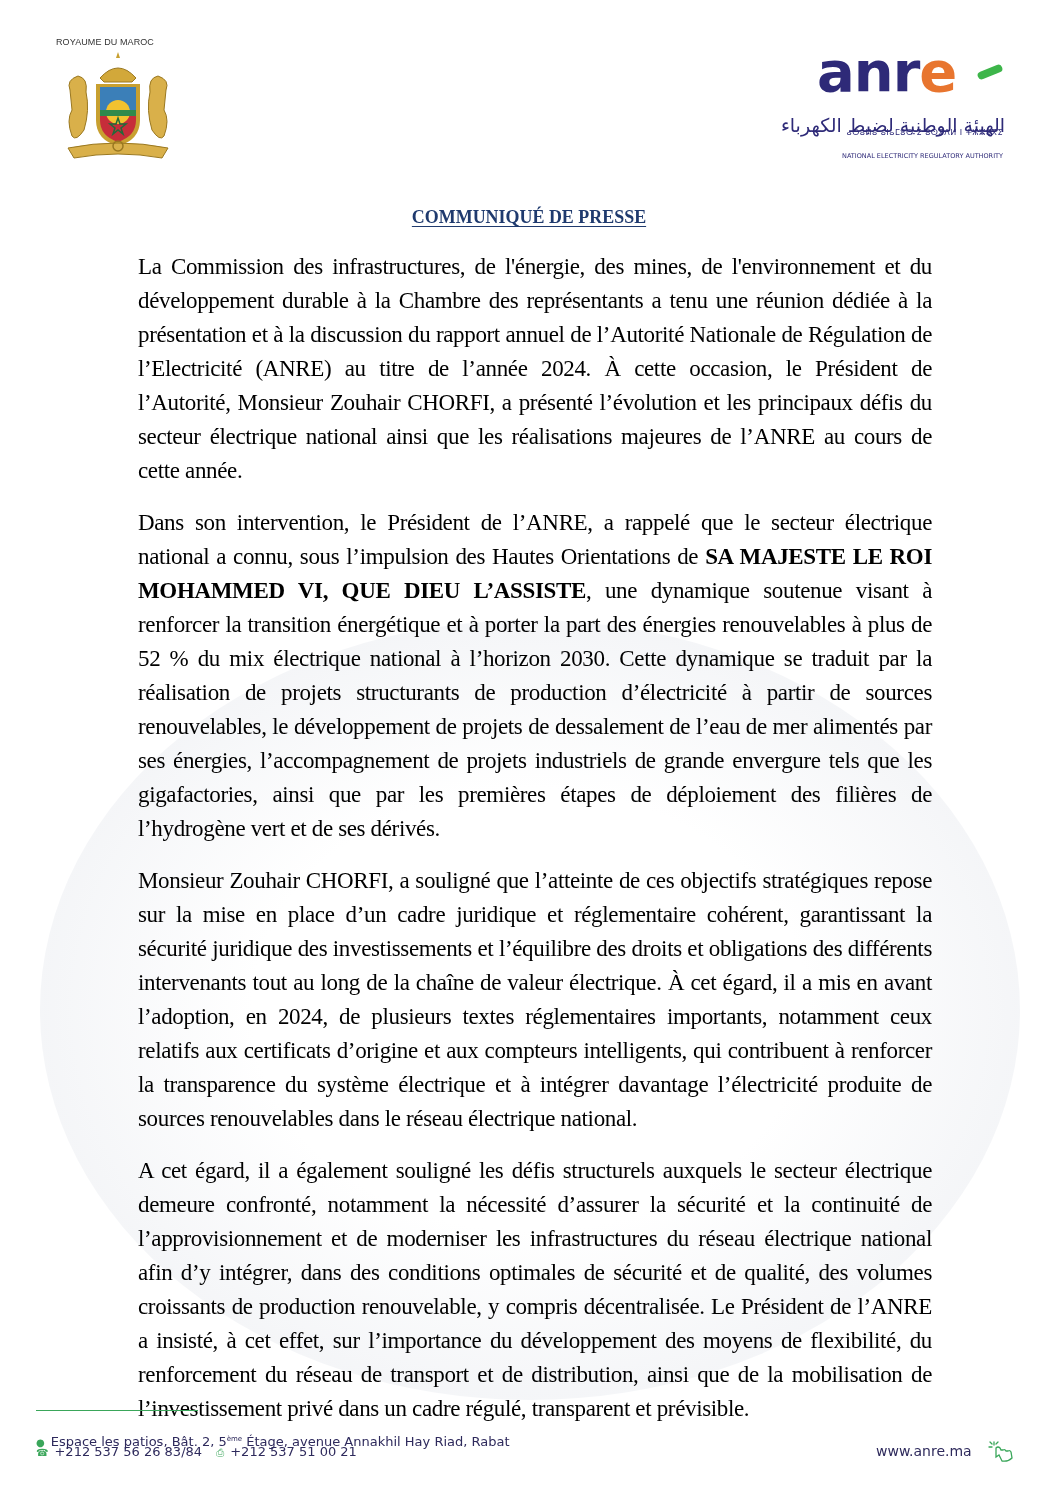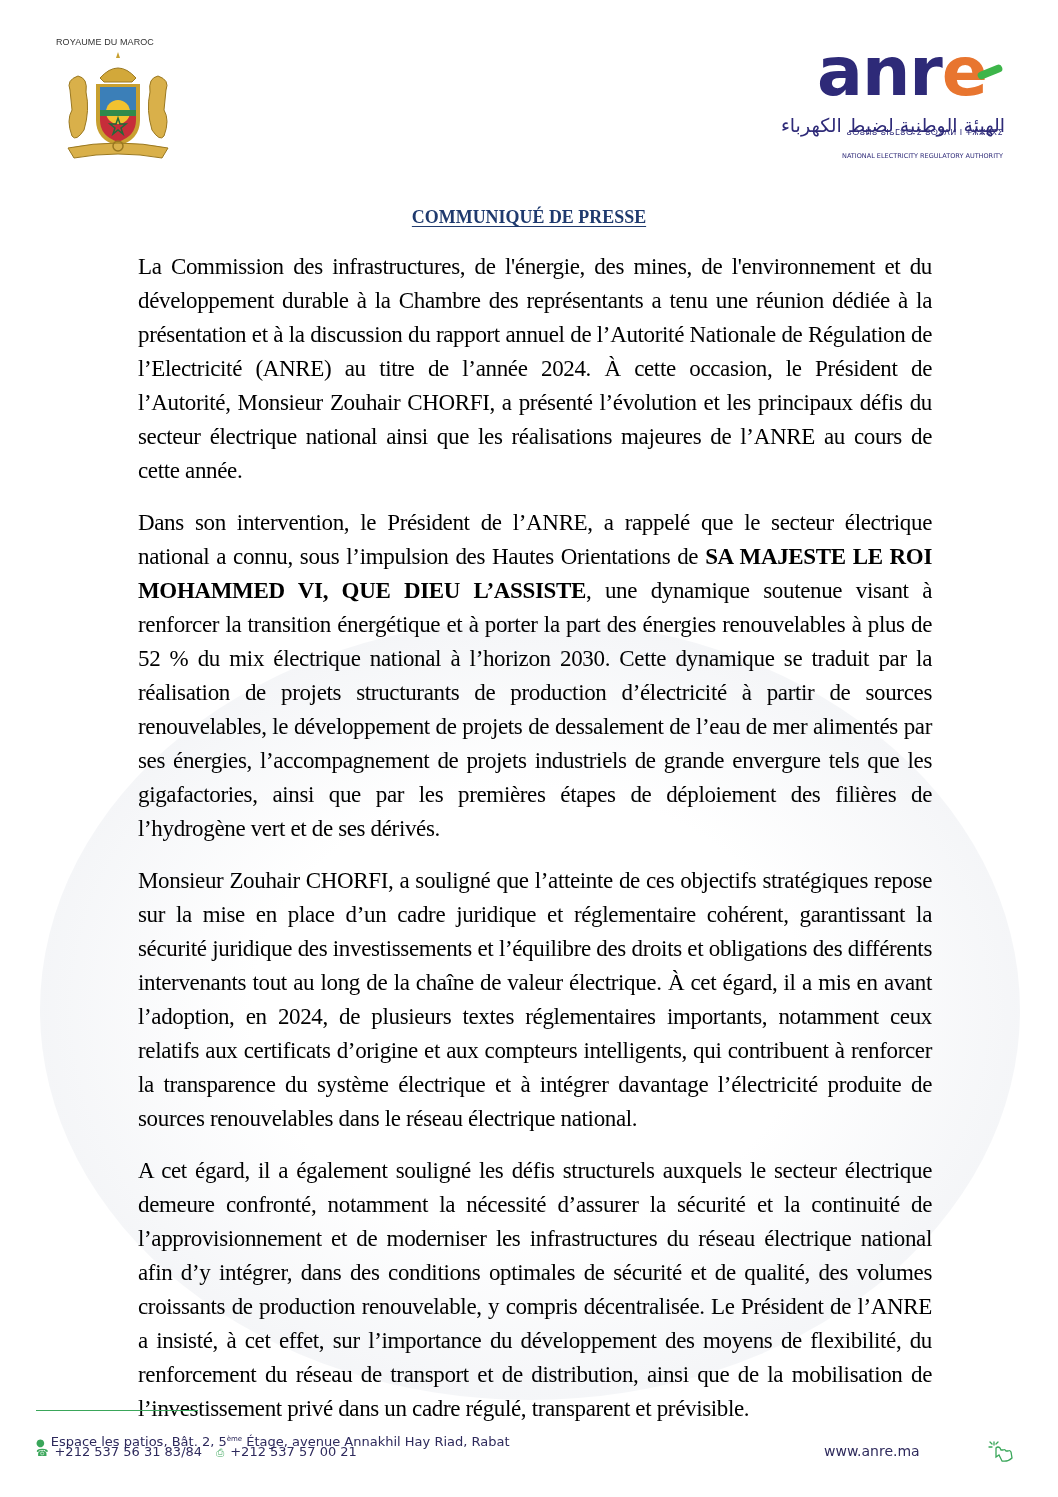--- a/index.html
+++ b/index.html
@@ -9,21 +9,21 @@
   }
   .watermark {
     position: absolute; left: 40px; top: 620px; width: 980px; height: 780px;
     border-radius: 50%;
     background: radial-gradient(ellipse at center, rgba(240,242,246,0.0) 40%, rgba(236,238,242,0.55) 70%, rgba(255,255,255,0) 100%);
     pointer-events: none;
   }
   .kingdom { position: absolute; left: 56px; top: 37px; font-family: "Liberation Sans", sans-serif; font-size: 9px; letter-spacing: 0.1px; color: #333; }
   .emblem { position: absolute; left: 62px; top: 50px; width: 112px; height: 115px; }
   .anre-logo { position: absolute; left: 817px; top: 50px; width: 190px; height: 105px; }
-  .anre-word { position: absolute; left: 0; top: -8px; font-family: "DejaVu Sans", sans-serif; font-weight: bold; font-size: 68px; letter-spacing: -1px; color: #2e2a78; line-height: 60px; }
+  .anre-word { position: absolute; left: 0; top: -8px; font-family: "DejaVu Sans", sans-serif; font-weight: bold; font-size: 56px; letter-spacing: -1px; color: #2e2a78; line-height: 60px; }
   .anre-word .e { color: #e8752f; }
   .anre-dash { position: absolute; left: 160px; top: 18px; width: 26px; height: 8px; background: #3db54a; border-radius: 4px; transform: rotate(-22deg); }
   .anre-ar { position: absolute; right: 2px; top: 64px; font-family: "DejaVu Sans", sans-serif; font-size: 19px; color: #2e2a78; direction: rtl; white-space: nowrap; }
   .anre-tif { position: absolute; right: 4px; top: 78px; font-family: "DejaVu Sans", sans-serif; font-size: 8px; color: #2e2a78; letter-spacing: 0.5px; white-space: nowrap; margin-left: 44px; }
   .anre-en { position: absolute; right: 4px; top: 102px; font-family: "DejaVu Sans", sans-serif; font-size: 6.5px; color: #2e2a78; white-space: nowrap; }
 
   .title {
     position: absolute; left: 0; right: 0; top: 206px; text-align: center;
     font-family: "Liberation Serif", serif; font-weight: bold; font-size: 19.5px;
     color: #1f3a6e; text-decoration: underline; text-underline-offset: 3px;
@@ -34,21 +34,21 @@
     font-size: 23px; line-height: 34px; text-align: justify; margin: 0 0 18px 12px;
     letter-spacing: -0.35px; word-spacing: 0px;
   }
   .para b { font-weight: bold; }
 
   .footer-line { position: absolute; left: 36px; top: 1410px; width: 162px; height: 1px; background: #3aa65a; }
   .footer { position: absolute; left: 36px; font-family: "DejaVu Sans", sans-serif; font-size: 13px; color: #2e2a5c; white-space: nowrap; }
   .footer .ic { color: #3aa65a; font-size: 10px; margin-right: 6px; }
   .f1 { top: 1422px; margin-top: 12px; }
   .f2 { top: 1444px; }
-  .site { position: absolute; left: 824px; top: 1443px; font-family: "DejaVu Sans", sans-serif; font-size: 14px; color: #2e2a5c; }
+  .site { position: absolute; left: 876px; top: 1443px; font-family: "DejaVu Sans", sans-serif; font-size: 14px; color: #2e2a5c; }
   .site-ic { position: absolute; left: 988px; top: 1440px; width: 28px; height: 24px; }
 </style>
 </head>
 <body>
 
 <div class="watermark"></div>
 
 <div class="kingdom">ROYAUME DU MAROC</div>
 <svg class="emblem" viewBox="0 0 112 115">
 
@@ -84,22 +84,22 @@
   <p class="para"><span>Dans son intervention, le Président de l’ANRE, a rappelé que le secteur électrique national a connu, sous l’impulsion des Hautes Orientations de </span><b>SA MAJESTE LE ROI MOHAMMED VI, QUE DIEU L’ASSISTE</b><span>, une dynamique soutenue visant à renforcer la transition énergétique et à porter la part des énergies renouvelables à plus de 52 % du mix électrique national à l’horizon 2030. Cette dynamique se traduit par la réalisation de projets structurants de production d’électricité à partir de sources renouvelables, le développement de projets de dessalement de l’eau de mer alimentés par ses énergies, l’accompagnement de projets industriels de grande envergure tels que les gigafactories, ainsi que par les premières étapes de déploiement des filières de l’hydrogène vert et de ses dérivés.</span></p>
   <p class="para">Monsieur Zouhair CHORFI, a souligné que l’atteinte de ces objectifs stratégiques repose sur la mise en place d’un cadre juridique et réglementaire cohérent, garantissant la sécurité juridique des investissements et l’équilibre des droits et obligations des différents intervenants tout au long de la chaîne de valeur électrique. À cet égard, il a mis en avant l’adoption, en 2024, de plusieurs textes réglementaires importants, notamment ceux relatifs aux certificats d’origine et aux compteurs intelligents, qui contribuent à renforcer la transparence du système électrique et à intégrer davantage l’électricité produite de sources renouvelables dans le réseau électrique national.</p>
   <p class="para">A cet égard, il a également souligné les défis structurels auxquels le secteur électrique demeure confronté, notamment la nécessité d’assurer la sécurité et la continuité de l’approvisionnement et de moderniser les infrastructures du réseau électrique national afin d’y intégrer, dans des conditions optimales de sécurité et de qualité, des volumes croissants de production renouvelable, y compris décentralisée. Le Président de l’ANRE a insisté, à cet effet, sur l’importance du développement des moyens de flexibilité, du renforcement du réseau de transport et de distribution, ainsi que de la mobilisation de l’investissement privé dans un cadre régulé, transparent et prévisible.</p>
 </div>
 
 <div class="footer-line"></div>
 <div class="footer f1">
   <span class="ic">●</span><span>Espace les patios, Bât. 2, 5</span><sup style="font-size:7px">ème</sup><span> Étage, avenue Annakhil Hay Riad, Rabat</span>
 </div>
 <div class="footer f2">
-  <span class="ic">☎</span><span>+212 537 56 31 83/84</span>
-  <span class="ic" style="margin-left:10px">⎙</span><span>+212 537 57 00 21</span>
+  <span class="ic">☎</span><span>+212 537 56 26 83/84</span>
+  <span class="ic" style="margin-left:10px">⎙</span><span>+212 537 51 00 21</span>
 </div>
 <div class="site">www.anre.ma</div>
 <svg class="site-ic" viewBox="0 0 28 24">
   <g stroke="#3aa65a" stroke-width="1.3" fill="none" stroke-linecap="round">
     <line x1="6" y1="2" x2="6" y2="5"></line>
     <line x1="1" y1="7" x2="4" y2="7"></line>
     <line x1="2" y1="2" x2="4" y2="4"></line>
     <line x1="10" y1="2" x2="8" y2="4"></line>
     <path d="M8,8 L8,17 L11,15 L14,21 Q20,22 24,18 L23,12 Q22,10 20,11 L18,11 Q17,9 15,10 L13,10 L12,8 Q10,6 8,8 Z"></path>
   </g>

